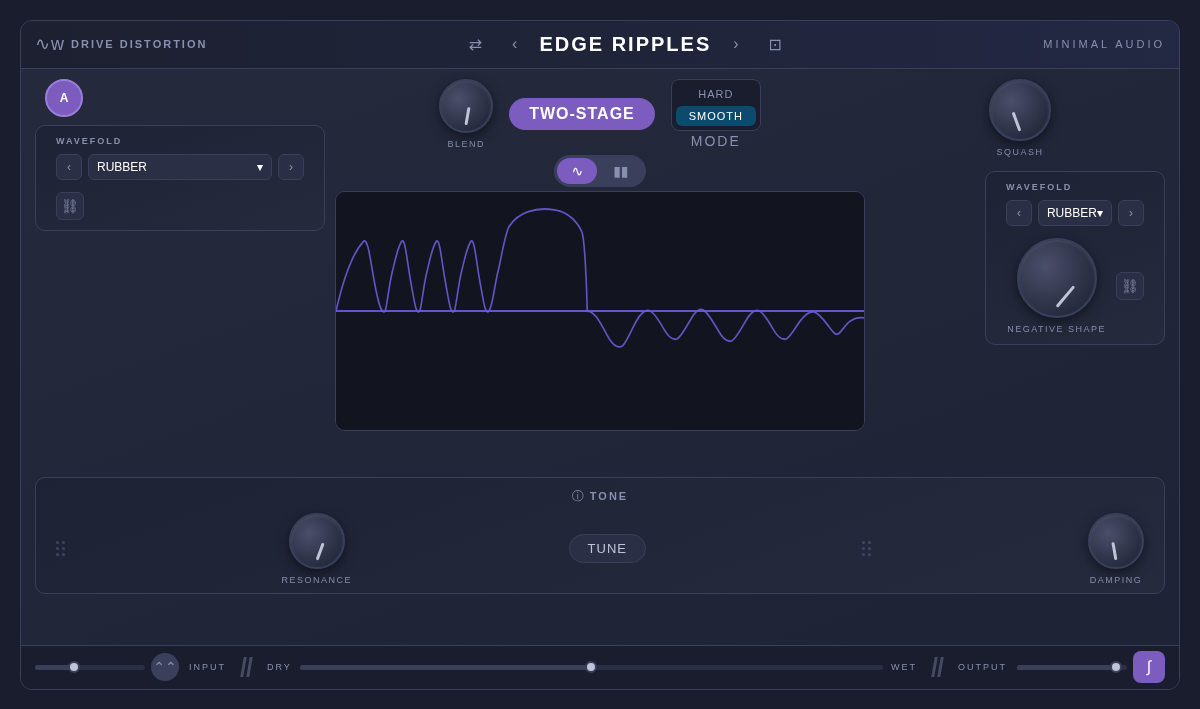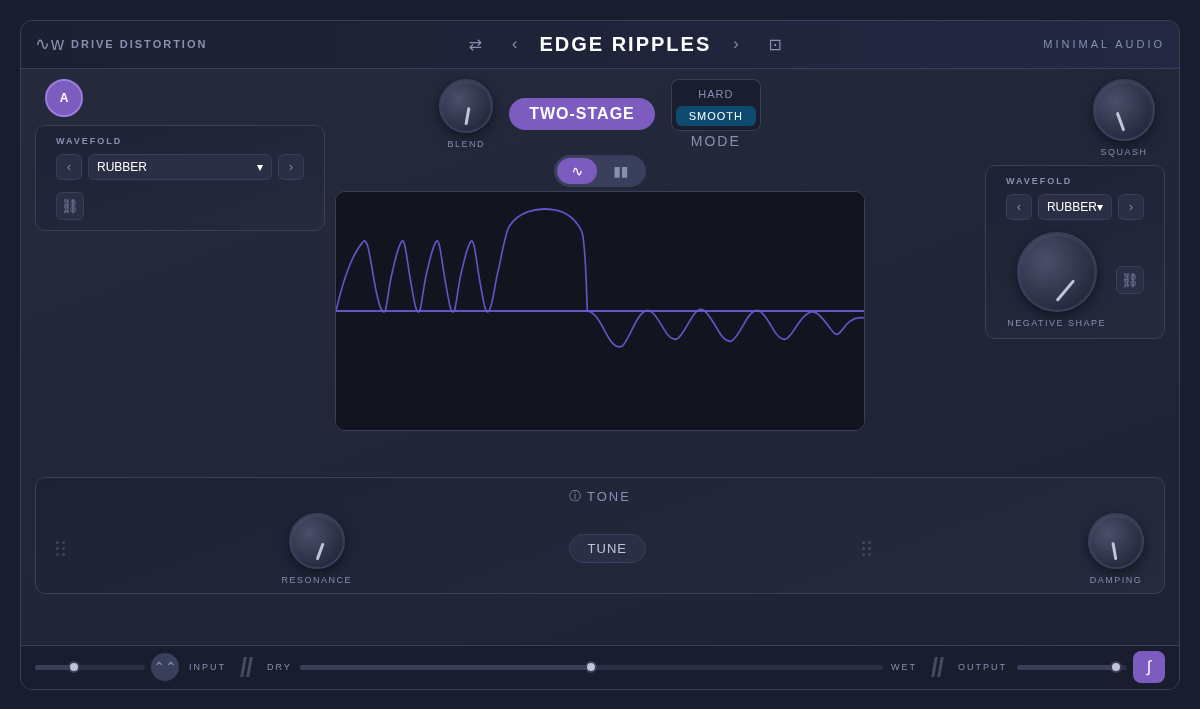--- a/index.html
+++ b/index.html
@@ -328,22 +328,22 @@
       flex-direction: column;
       gap: 0;
       flex-shrink: 0;
       align-items: flex-end;
     }
     .top-controls-right {
       display: flex;
       align-items: center;
       gap: 16px;
       padding: 0 10px;
-      margin-bottom: 8px;
-      justify-content: flex-end;
+      margin-bottom: 14px;
+      justify-content: center;
       width: 100%;
     }
     
     .bottom-section {
       background: linear-gradient(160deg, #1e2235 0%, #252a3d 100%);
       border: 1.5px solid #3a3f5c;
       border-radius: 10px;
       padding: 10px 20px 8px;
       display: flex;
       flex-direction: column;
@@ -351,24 +351,24 @@
     }
     .tone-header {
       display: flex;
       align-items: center;
       justify-content: center;
       gap: 6px;
       margin-bottom: 8px;
     }
     .tone-label {
       color: #8890b0;
-      font-size: 13px;
+      font-size: 11px;
       letter-spacing: 2px;
       text-transform: uppercase;
-      font-weight: normal;
+      font-weight: bold;
     }
     .tone-icon {
       color: #8890b0;
       font-size: 12px;
     }
     .tone-controls {
       display: flex;
       align-items: center;
       justify-content: space-between;
     }

